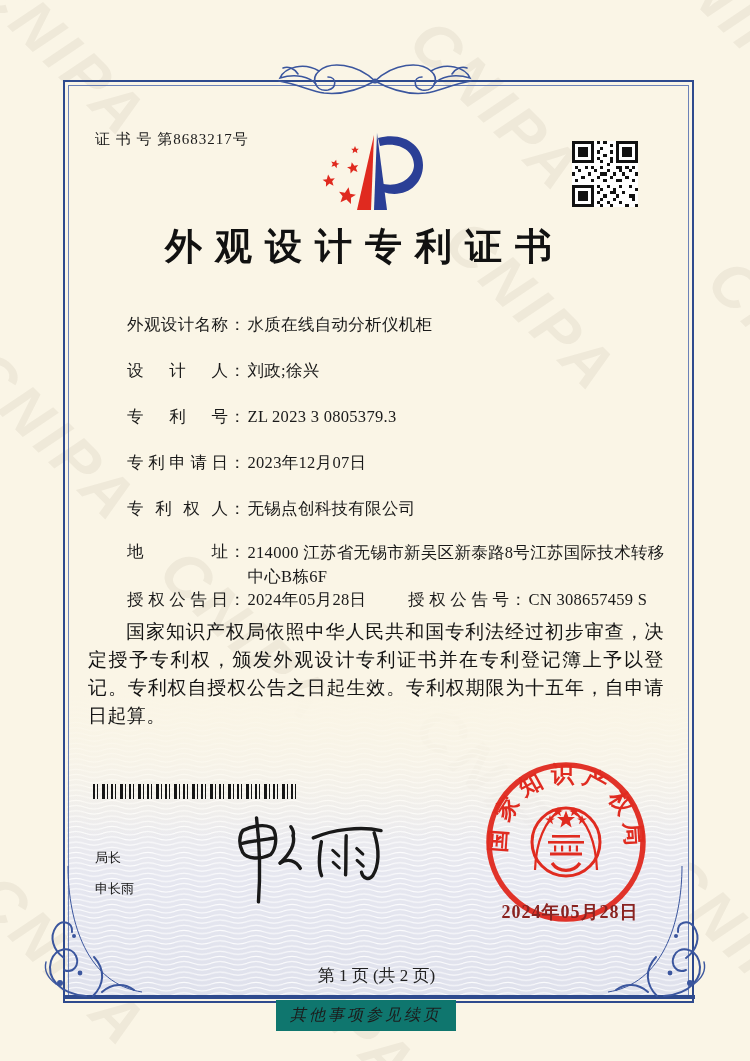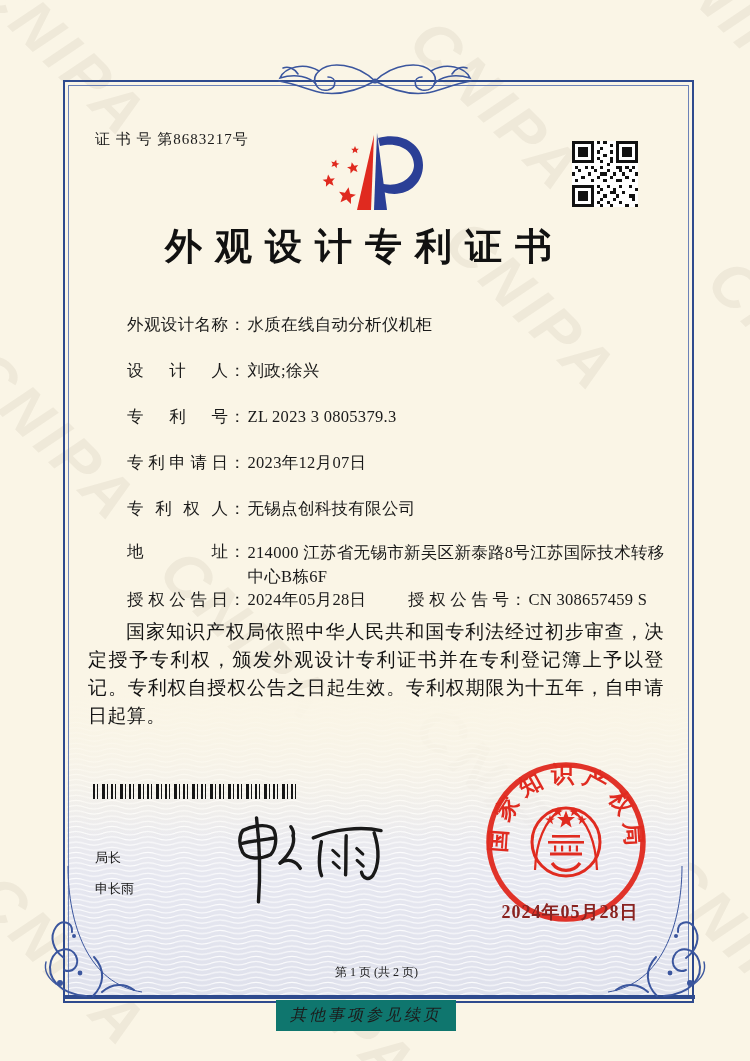--- a/index.html
+++ b/index.html
@@ -60,21 +60,21 @@
       #151515 9px 12px,transparent 12px 14px,
       #151515 14px 15px,transparent 15px 18px);
   }
   .officer{position:absolute;left:95px;top:842px;font-family:"Liberation Sans","DejaVu Sans",sans-serif;font-size:13px;line-height:31px;color:#141414;}
   .signature{position:absolute;left:222px;top:810px;transform:rotate(-2deg);}
   .seal{position:absolute;left:482px;top:758px;}
   .sealdate{
     position:absolute;left:500px;top:900px;width:140px;text-align:center;
     font-size:18px;font-weight:700;color:#8a2320;letter-spacing:1px;z-index:4;
   }
-  .pageinfo{position:absolute;left:63px;top:964px;width:627px;text-align:center;font-size:12px;color:#222;z-index:3;}
+  .pageinfo{position:absolute;left:63px;top:964px;width:627px;text-align:center;font-size:17px;color:#222;z-index:3;}
   .footnote{
     position:absolute;left:276px;top:1000px;z-index:3;background:#0f766e;padding:5px 14px;
     font-size:16px;font-style:italic;letter-spacing:3px;color:#1c1c1c;
   }
 </style>
 </head>
 <body>
 
 <div class="page">
 

